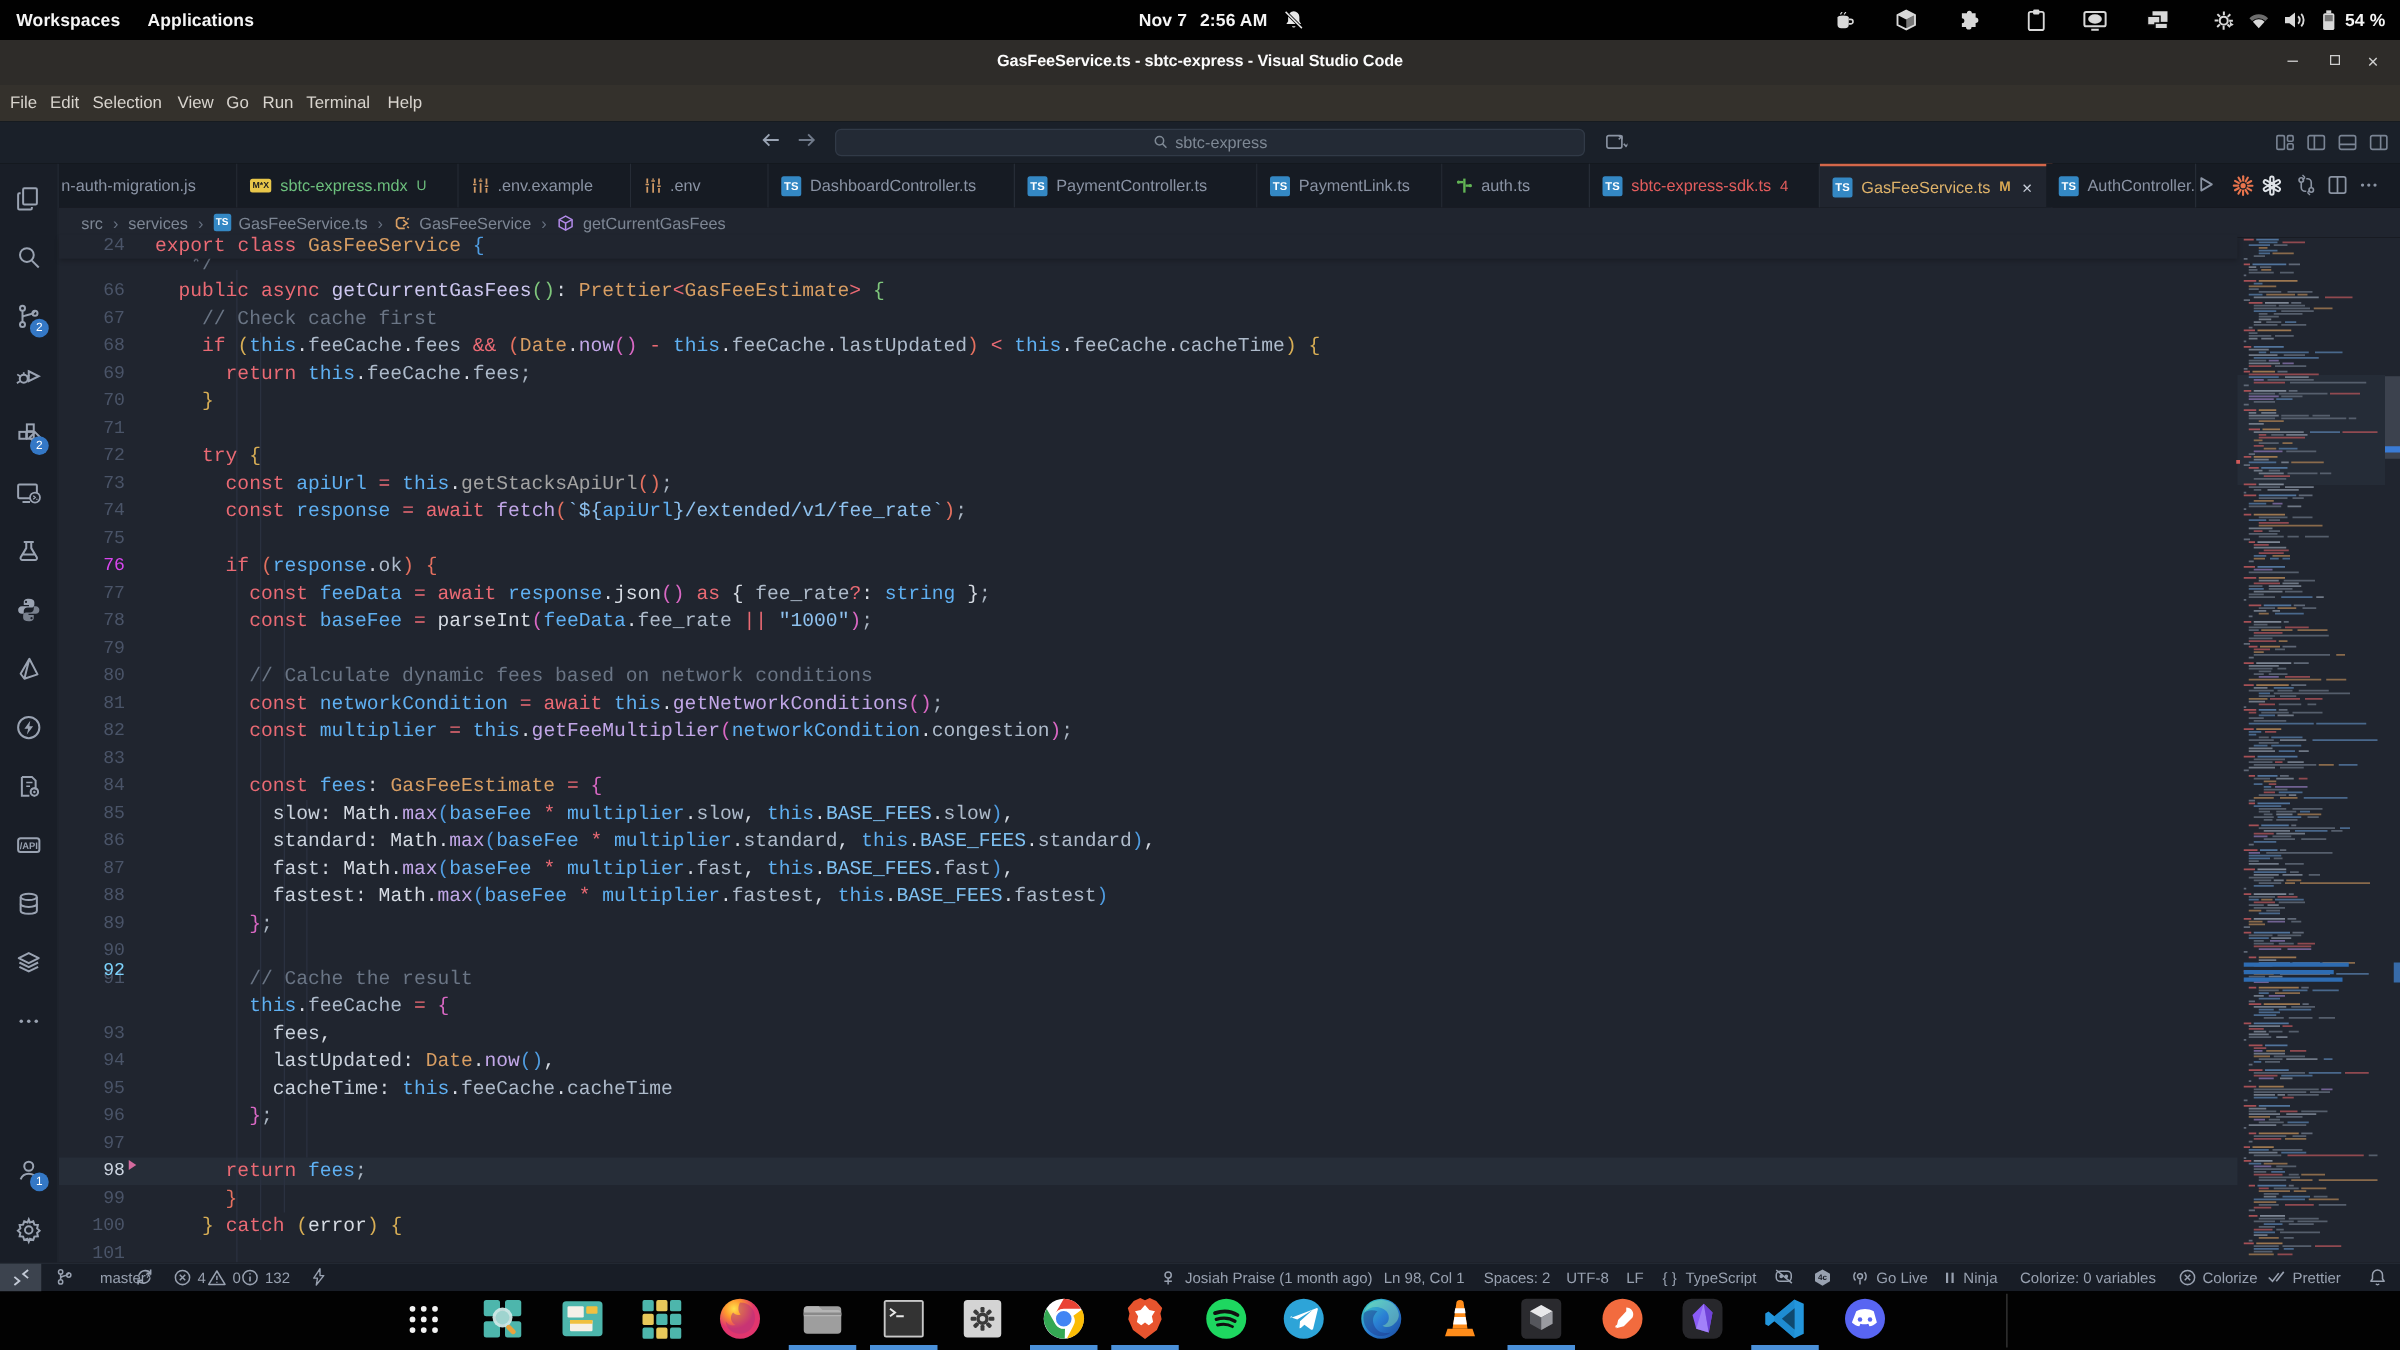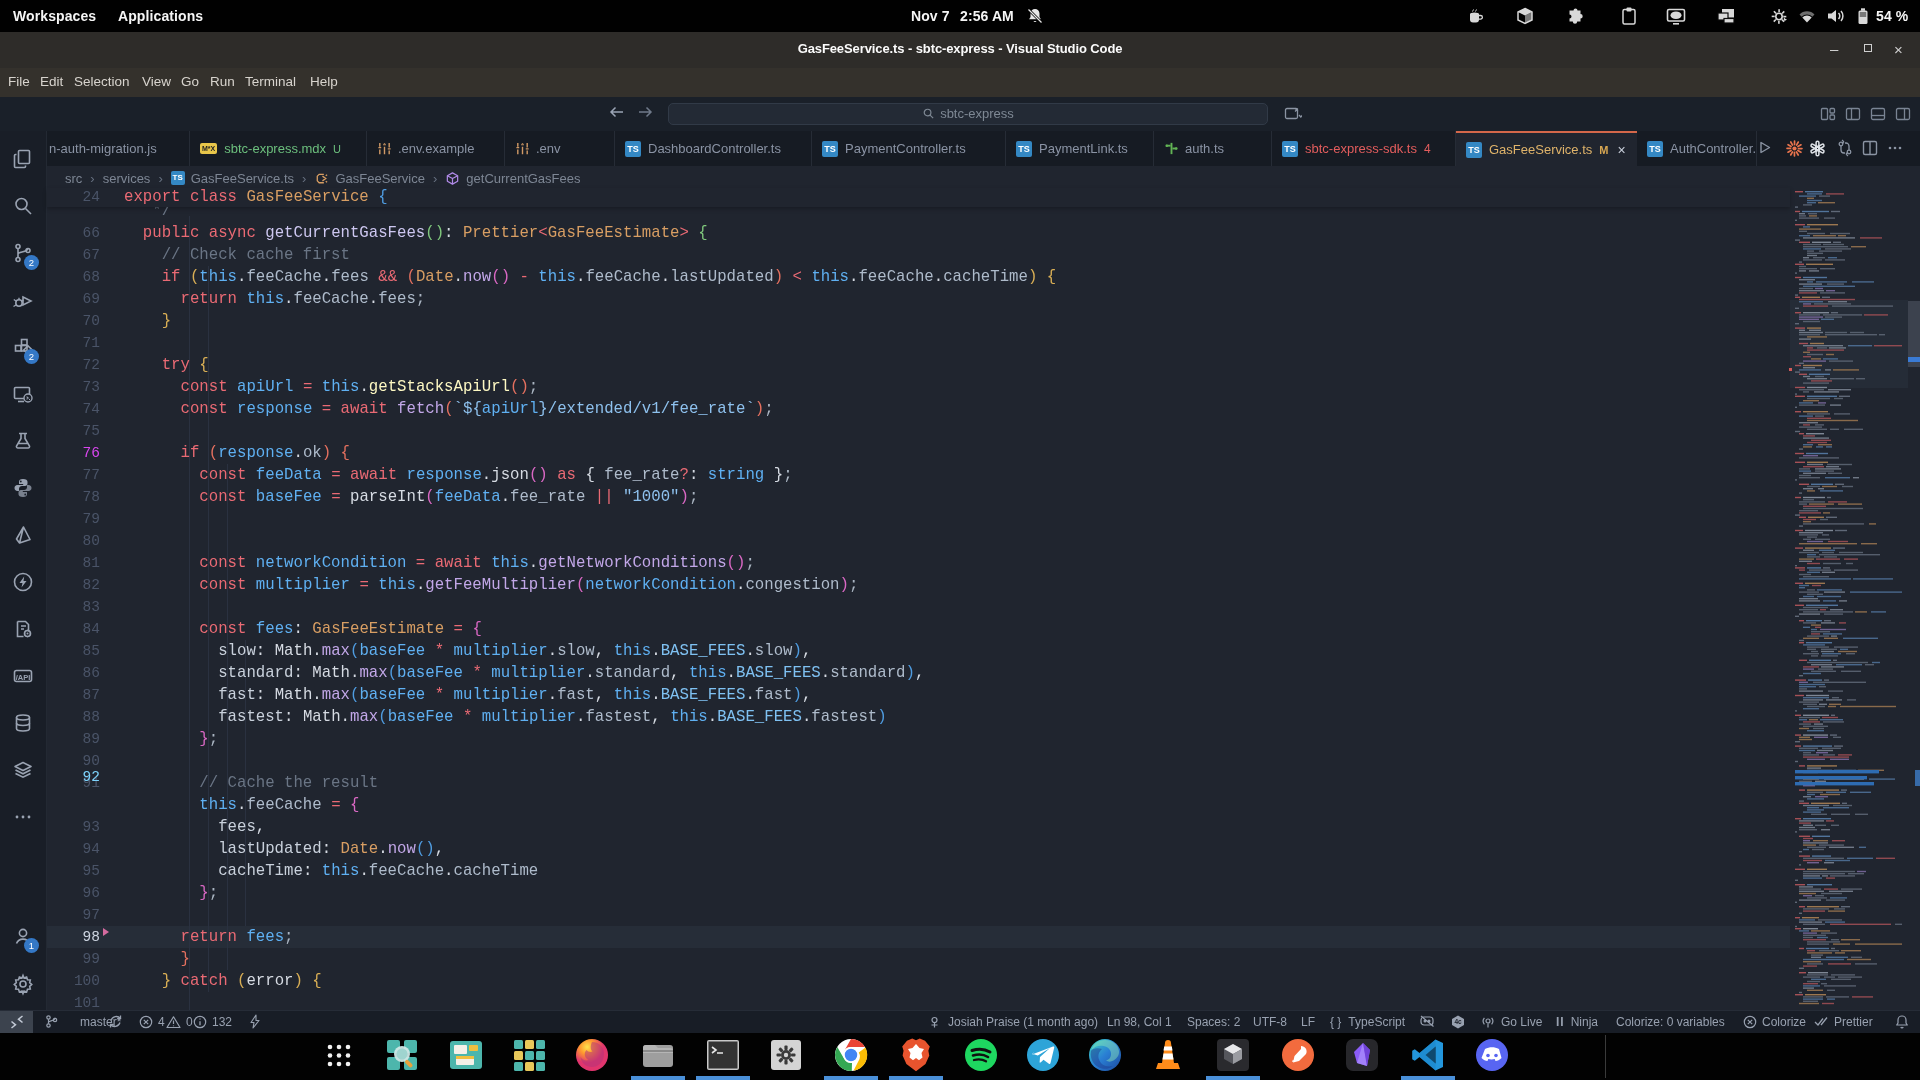--- a/index.html
+++ b/index.html
@@ -435,27 +435,28 @@
 <div class="ln" style="top:758px;color:#4a5468">99</div>
 <div class="ln" style="top:780px;color:#4a5468">100</div>
 <div class="ln" style="top:802px;color:#4a5468">101</div>
   <div class="cl" style="top:32px">  <i style="color:#ea6a74">public</i> <i style="color:#ea6a74">async</i> <i style="color:#cdc7f0">getCurrentGasFees</i><i style="color:#7fc77c">()</i><i style="color:#d6dbe3">:</i> <i style="color:#d89e63">Prettier</i><i style="color:#ea6a74">&lt;</i><i style="color:#d89e63">GasFeeEstimate</i><i style="color:#ea6a74">&gt;</i> <i style="color:#7fc77c">{</i></div>
 <div class="cl" style="top:54px">    <i style="color:#6a7585">// Check cache first</i></div>
 <div class="cl" style="top:76px">    <i style="color:#ea6a74">if</i> <i style="color:#d8ae55">(</i><i style="color:#5fb0f2">this</i><i style="color:#d6dbe3">.</i><i style="color:#aebbcb">feeCache</i><i style="color:#d6dbe3">.</i><i style="color:#aebbcb">fees</i> <i style="color:#ea6a74">&amp;&amp;</i> <i style="color:#e4705f">(</i><i style="color:#d89e63">Date</i><i style="color:#d6dbe3">.</i><i style="color:#c2a7e8">now</i><i style="color:#d968c4">()</i> <i style="color:#ea6a74">-</i> <i style="color:#5fb0f2">this</i><i style="color:#d6dbe3">.</i><i style="color:#aebbcb">feeCache</i><i style="color:#d6dbe3">.</i><i style="color:#aebbcb">lastUpdated</i><i style="color:#e4705f">)</i> <i style="color:#ea6a74">&lt;</i> <i style="color:#5fb0f2">this</i><i style="color:#d6dbe3">.</i><i style="color:#aebbcb">feeCache</i><i style="color:#d6dbe3">.</i><i style="color:#aebbcb">cacheTime</i><i style="color:#d8ae55">)</i> <i style="color:#d8ae55">{</i></div>
 <div class="cl" style="top:98px">      <i style="color:#ea6a74">return</i> <i style="color:#5fb0f2">this</i><i style="color:#d6dbe3">.</i><i style="color:#aebbcb">feeCache</i><i style="color:#d6dbe3">.</i><i style="color:#aebbcb">fees</i><i style="color:#aab5c2">;</i></div>
 <div class="cl" style="top:120px">    <i style="color:#d8ae55">}</i></div>
 <div class="cl" style="top:142px"></div>
 <div class="cl" style="top:164px">    <i style="color:#ea6a74">try</i> <i style="color:#d8ae55">{</i></div>
-<div class="cl" style="top:186px">      <i style="color:#ea6a74">const</i> <i style="color:#5fb0f2">apiUrl</i> <i style="color:#ea6a74">=</i> <i style="color:#5fb0f2">this</i><i style="color:#d6dbe3">.</i><i style="color:#fef9c3">getStacksApiUrl</i><i style="color:#e4705f">()</i><i style="color:#aab5c2">;</i></div>
+<div class="cl" style="top:186px">      <i style="color:#ea6a74">const</i> <i style="color:#5fb0f2">apiUrl</i> <i style="color:#ea6a74">=</i> <i style="color:#5fb0f2">this</i><i style="color:#d6dbe3">.</i><i style="color:#a3a3a3">getStacksApiUrl</i><i style="color:#e4705f">()</i><i style="color:#aab5c2">;</i></div>
 <div class="cl" style="top:208px">      <i style="color:#ea6a74">const</i> <i style="color:#5fb0f2">response</i> <i style="color:#ea6a74">=</i> <i style="color:#ea6a74">await</i> <i style="color:#c2a7e8">fetch</i><i style="color:#e4705f">(</i><i style="color:#8ec1ee">`</i><i style="color:#8ec1ee">${</i><i style="color:#5fb0f2">apiUrl</i><i style="color:#8ec1ee">}</i><i style="color:#8ec1ee">/extended/v1/fee_rate`</i><i style="color:#e4705f">)</i><i style="color:#aab5c2">;</i></div>
 <div class="cl" style="top:230px"></div>
 <div class="cl" style="top:252px">      <i style="color:#ea6a74">if</i> <i style="color:#e4705f">(</i><i style="color:#5fb0f2">response</i><i style="color:#d6dbe3">.</i><i style="color:#aebbcb">ok</i><i style="color:#e4705f">)</i> <i style="color:#e4705f">{</i></div>
 <div class="cl" style="top:274px">        <i style="color:#ea6a74">const</i> <i style="color:#5fb0f2">feeData</i> <i style="color:#ea6a74">=</i> <i style="color:#ea6a74">await</i> <i style="color:#5fb0f2">response</i><i style="color:#d6dbe3">.</i><i style="color:#d6dbe3">json</i><i style="color:#d968c4">()</i> <i style="color:#ea6a74">as</i> <i style="color:#d6dbe3">{</i> <i style="color:#aebbcb">fee_rate</i><i style="color:#ea6a74">?</i><i style="color:#d6dbe3">:</i> <i style="color:#5fb0f2">string</i> <i style="color:#d6dbe3">}</i><i style="color:#aab5c2">;</i></div>
 <div class="cl" style="top:296px">        <i style="color:#ea6a74">const</i> <i style="color:#5fb0f2">baseFee</i> <i style="color:#ea6a74">=</i> <i style="color:#d6dbe3">parseInt</i><i style="color:#d968c4">(</i><i style="color:#5fb0f2">feeData</i><i style="color:#d6dbe3">.</i><i style="color:#aebbcb">fee_rate</i> <i style="color:#ea6a74">||</i> <i style="color:#8ec1ee">"1000"</i><i style="color:#d968c4">)</i><i style="color:#aab5c2">;</i></div>
 <div class="cl" style="top:318px"></div>
+<div class="cl" style="top:340px">        <i style="color:#6a7585">// Calculate dynamic fees based on network conditions</i></div>
 <div class="cl" style="top:362px">        <i style="color:#ea6a74">const</i> <i style="color:#5fb0f2">networkCondition</i> <i style="color:#ea6a74">=</i> <i style="color:#ea6a74">await</i> <i style="color:#5fb0f2">this</i><i style="color:#d6dbe3">.</i><i style="color:#c2a7e8">getNetworkConditions</i><i style="color:#d968c4">()</i><i style="color:#aab5c2">;</i></div>
 <div class="cl" style="top:384px">        <i style="color:#ea6a74">const</i> <i style="color:#5fb0f2">multiplier</i> <i style="color:#ea6a74">=</i> <i style="color:#5fb0f2">this</i><i style="color:#d6dbe3">.</i><i style="color:#c2a7e8">getFeeMultiplier</i><i style="color:#d968c4">(</i><i style="color:#5fb0f2">networkCondition</i><i style="color:#d6dbe3">.</i><i style="color:#aebbcb">congestion</i><i style="color:#d968c4">)</i><i style="color:#aab5c2">;</i></div>
 <div class="cl" style="top:406px"></div>
 <div class="cl" style="top:428px">        <i style="color:#ea6a74">const</i> <i style="color:#5fb0f2">fees</i><i style="color:#d6dbe3">:</i> <i style="color:#d89e63">GasFeeEstimate</i> <i style="color:#ea6a74">=</i> <i style="color:#d968c4">{</i></div>
 <div class="cl" style="top:450px">          <i style="color:#c9d1dc">slow</i><i style="color:#d6dbe3">:</i> <i style="color:#d6dbe3">Math</i><i style="color:#d6dbe3">.</i><i style="color:#c2a7e8">max</i><i style="color:#4f9ce0">(</i><i style="color:#5fb0f2">baseFee</i> <i style="color:#ea6a74">*</i> <i style="color:#5fb0f2">multiplier</i><i style="color:#d6dbe3">.</i><i style="color:#aebbcb">slow</i><i style="color:#d6dbe3">,</i> <i style="color:#5fb0f2">this</i><i style="color:#d6dbe3">.</i><i style="color:#7fc1f2">BASE_FEES</i><i style="color:#d6dbe3">.</i><i style="color:#aebbcb">slow</i><i style="color:#4f9ce0">)</i><i style="color:#d6dbe3">,</i></div>
 <div class="cl" style="top:472px">          <i style="color:#c9d1dc">standard</i><i style="color:#d6dbe3">:</i> <i style="color:#d6dbe3">Math</i><i style="color:#d6dbe3">.</i><i style="color:#c2a7e8">max</i><i style="color:#4f9ce0">(</i><i style="color:#5fb0f2">baseFee</i> <i style="color:#ea6a74">*</i> <i style="color:#5fb0f2">multiplier</i><i style="color:#d6dbe3">.</i><i style="color:#aebbcb">standard</i><i style="color:#d6dbe3">,</i> <i style="color:#5fb0f2">this</i><i style="color:#d6dbe3">.</i><i style="color:#7fc1f2">BASE_FEES</i><i style="color:#d6dbe3">.</i><i style="color:#aebbcb">standard</i><i style="color:#4f9ce0">)</i><i style="color:#d6dbe3">,</i></div>
 <div class="cl" style="top:494px">          <i style="color:#c9d1dc">fast</i><i style="color:#d6dbe3">:</i> <i style="color:#d6dbe3">Math</i><i style="color:#d6dbe3">.</i><i style="color:#c2a7e8">max</i><i style="color:#4f9ce0">(</i><i style="color:#5fb0f2">baseFee</i> <i style="color:#ea6a74">*</i> <i style="color:#5fb0f2">multiplier</i><i style="color:#d6dbe3">.</i><i style="color:#aebbcb">fast</i><i style="color:#d6dbe3">,</i> <i style="color:#5fb0f2">this</i><i style="color:#d6dbe3">.</i><i style="color:#7fc1f2">BASE_FEES</i><i style="color:#d6dbe3">.</i><i style="color:#aebbcb">fast</i><i style="color:#4f9ce0">)</i><i style="color:#d6dbe3">,</i></div>
 <div class="cl" style="top:516px">          <i style="color:#c9d1dc">fastest</i><i style="color:#d6dbe3">:</i> <i style="color:#d6dbe3">Math</i><i style="color:#d6dbe3">.</i><i style="color:#c2a7e8">max</i><i style="color:#4f9ce0">(</i><i style="color:#5fb0f2">baseFee</i> <i style="color:#ea6a74">*</i> <i style="color:#5fb0f2">multiplier</i><i style="color:#d6dbe3">.</i><i style="color:#aebbcb">fastest</i><i style="color:#d6dbe3">,</i> <i style="color:#5fb0f2">this</i><i style="color:#d6dbe3">.</i><i style="color:#7fc1f2">BASE_FEES</i><i style="color:#d6dbe3">.</i><i style="color:#aebbcb">fastest</i><i style="color:#4f9ce0">)</i></div>
 <div class="cl" style="top:538px">        <i style="color:#d968c4">}</i><i style="color:#aab5c2">;</i></div>
 <div class="cl" style="top:560px"></div>

